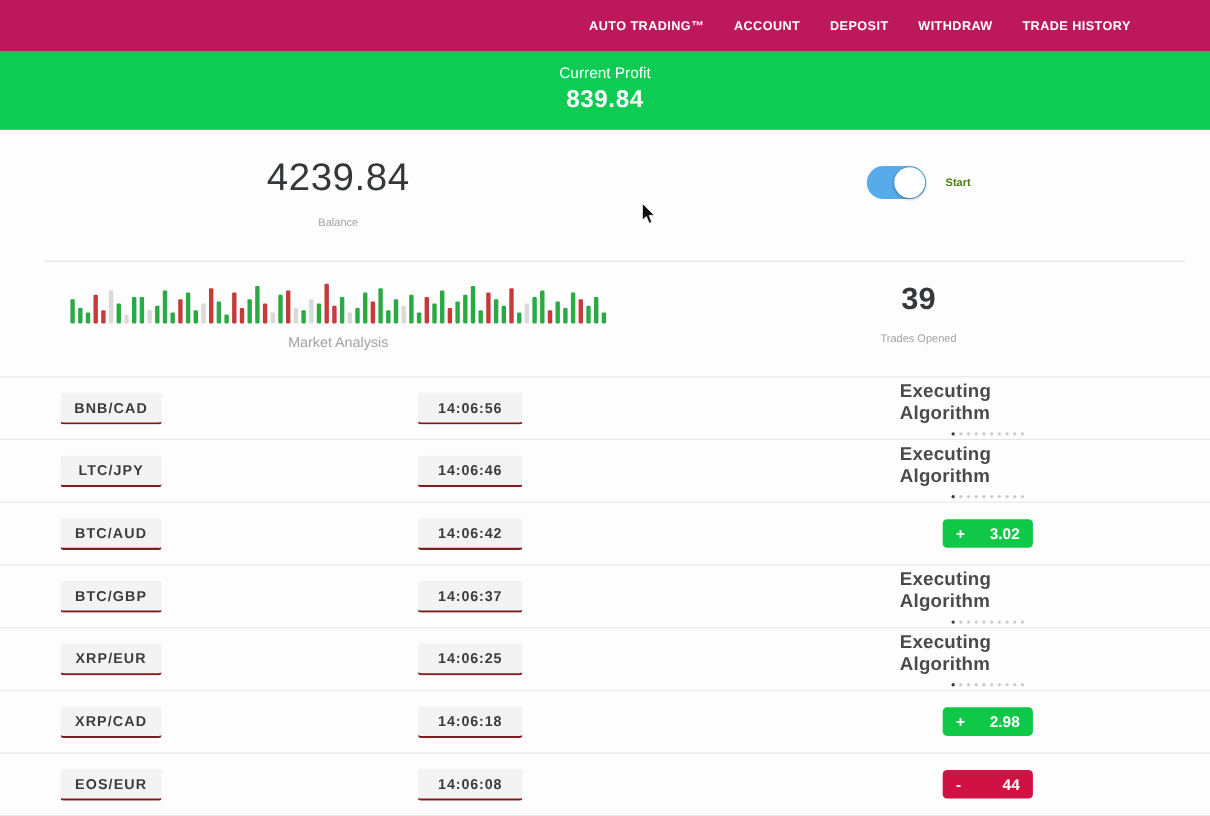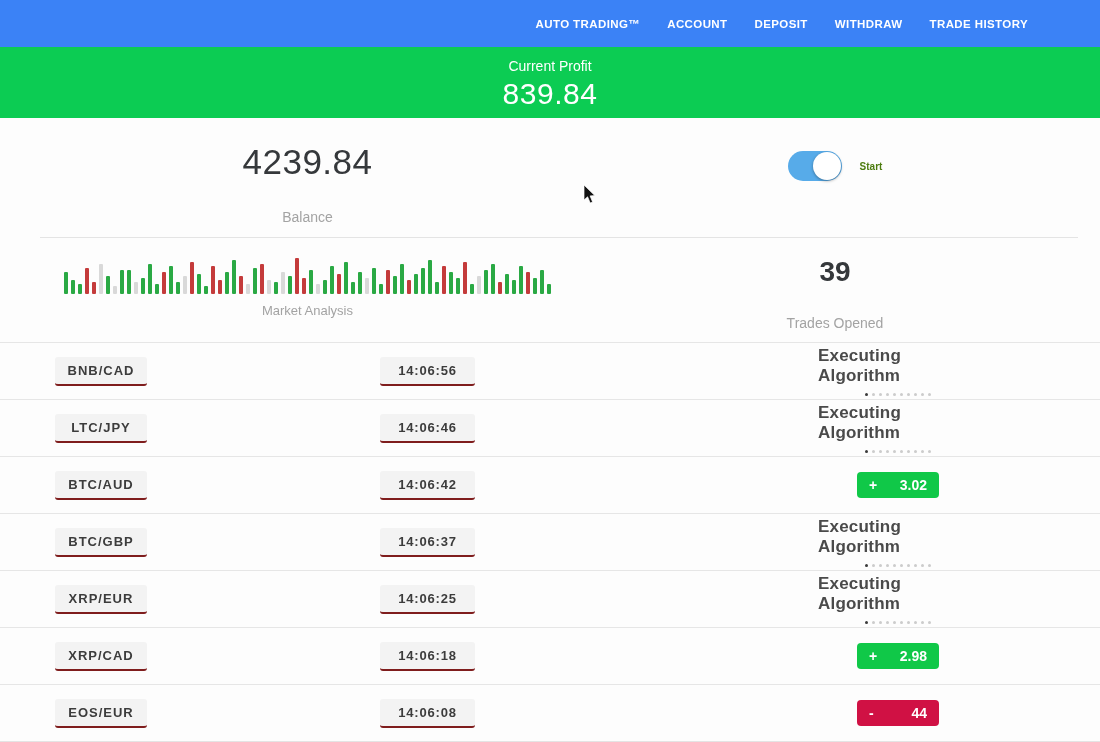--- a/index.html
+++ b/index.html
@@ -8,21 +8,21 @@
     width: 1100px; height: 742px;
     font-family: "Liberation Sans", sans-serif;
     background: #fdfdfd;
     position: relative;
     overflow: hidden;
   }
 
   
   .topnav {
     height: 47px;
-    background: #3b82f6;
+    background: #be185d;
     display: flex;
     align-items: center;
     justify-content: flex-end;
     gap: 27px;
     padding-right: 72px;
   }
   .nav-item {
     color: #ffffff;
     font-size: 11.5px;
     font-weight: bold;
@@ -33,21 +33,21 @@
 
   
   .banner {
     height: 71px;
     background: #0ccc53;
     color: #ffffff;
     text-align: center;
     padding-top: 11px;
   }
   .banner-label { font-size: 14px; }
-  .banner-value { font-size: 30px; font-weight: normal; margin-top: 3px; letter-spacing: 0.5px; }
+  .banner-value { font-size: 22px; font-weight: bold; margin-top: 3px; letter-spacing: 0.5px; }
 
   
   .stats-row { position: relative; }
   .stats-row-1 { height: 119px; }
   .stats-row-2 { height: 104px; }
   .stats-left {
     margin-left: 55px;
     width: 505px;
     text-align: center;
   }
@@ -58,22 +58,22 @@
     text-align: center;
   }
   .balance-value {
     padding-top: 24px;
     font-size: 35px;
     font-weight: normal;
     color: #35383b;
     letter-spacing: 0.5px;
   }
   .muted-label {
-    margin-top: 27px;
-    font-size: 14px;
+    margin-top: 15px;
+    font-size: 10px;
     color: #a3a3a3;
   }
   .toggle-row {
     display: flex;
     align-items: center;
     justify-content: center;
     gap: 18px;
     padding-top: 33px;
   }
   .toggle {

